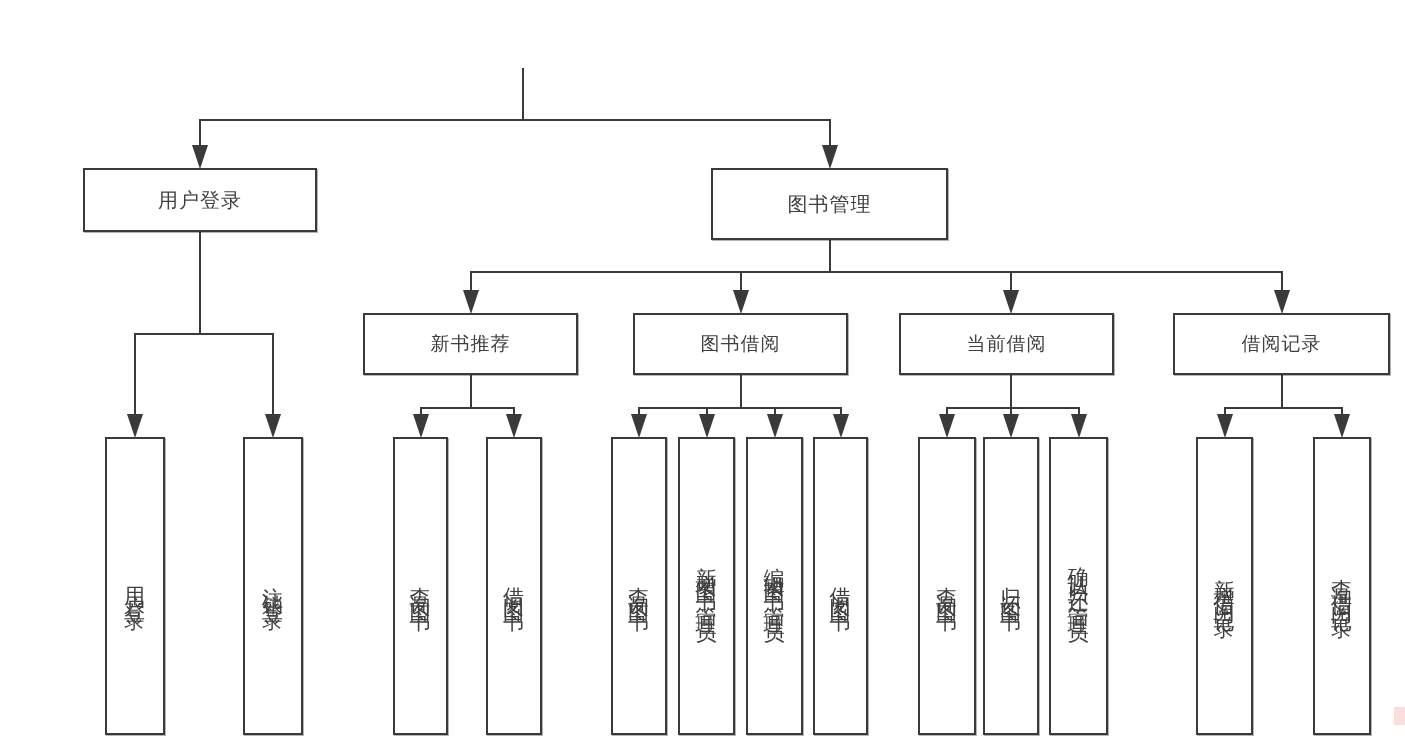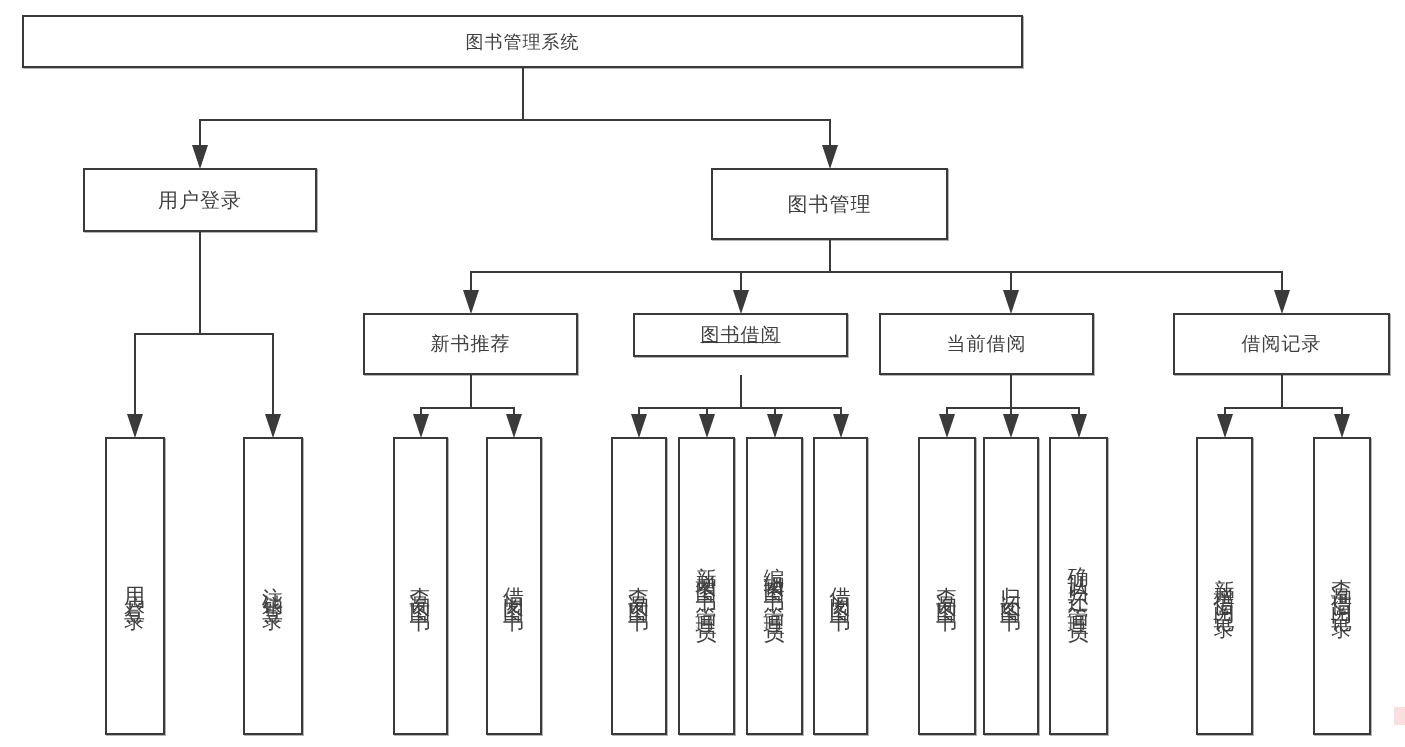--- a/index.html
+++ b/index.html
@@ -95,36 +95,33 @@
     <div class="vline" style="left: 1010px; top: 408px; height: 11px;"></div>
     <div class="arrow" style="left: 1003px; top: 414px;"></div>
     <div class="vline" style="left: 1077.5px; top: 408px; height: 11px;"></div>
     <div class="arrow" style="left: 1070.5px; top: 414px;"></div>
     <div class="vline" style="left: 1280.5px; top: 375px; height: 34px;"></div>
     <div class="hline" style="left: 1223.5px; top: 407px; width: 119.5px;"></div>
     <div class="vline" style="left: 1223.5px; top: 408px; height: 11px;"></div>
     <div class="arrow" style="left: 1216.5px; top: 414px;"></div>
     <div class="vline" style="left: 1341px; top: 408px; height: 11px;"></div>
     <div class="arrow" style="left: 1334px; top: 414px;"></div>
-    <div class="node h lv1" style="left: 22px; top: 15px; width: 1001px; height: 53px;">
-      <span>图书管理系统</span>
-    </div>
     <div class="node h lv2" style="left: 83px; top: 168px; width: 234px; height: 64px;">
       <span>用户登录</span>
     </div>
     <div class="node h lv2" style="left: 711px; top: 168px; width: 237px; height: 72px;">
       <span>图书管理</span>
     </div>
     <div class="node h lv3" style="left: 363px; top: 313px; width: 215px; height: 62px;">
       <span>新书推荐</span>
     </div>
-    <div class="node h lv3" style="left: 633px; top: 313px; width: 215px; height: 44px; text-decoration: underline;">
+    <div class="node h lv3" style="left: 633px; top: 313px; width: 215px; height: 62px;">
       <span>图书借阅</span>
     </div>
-    <div class="node h lv3" style="left: 879px; top: 313px; width: 215px; height: 62px;">
+    <div class="node h lv3" style="left: 899px; top: 313px; width: 215px; height: 62px;">
       <span>当前借阅</span>
     </div>
     <div class="node h lv3" style="left: 1173px; top: 313px; width: 217px; height: 62px;">
       <span>借阅记录</span>
     </div>
     <div class="node v lv4" style="left: 105px; top: 437px; width: 60px; height: 298px;">
       <span>用户登录</span>
     </div>
     <div class="node v lv4" style="left: 243px; top: 437px; width: 60px; height: 298px;">
       <span>注销登录</span>

